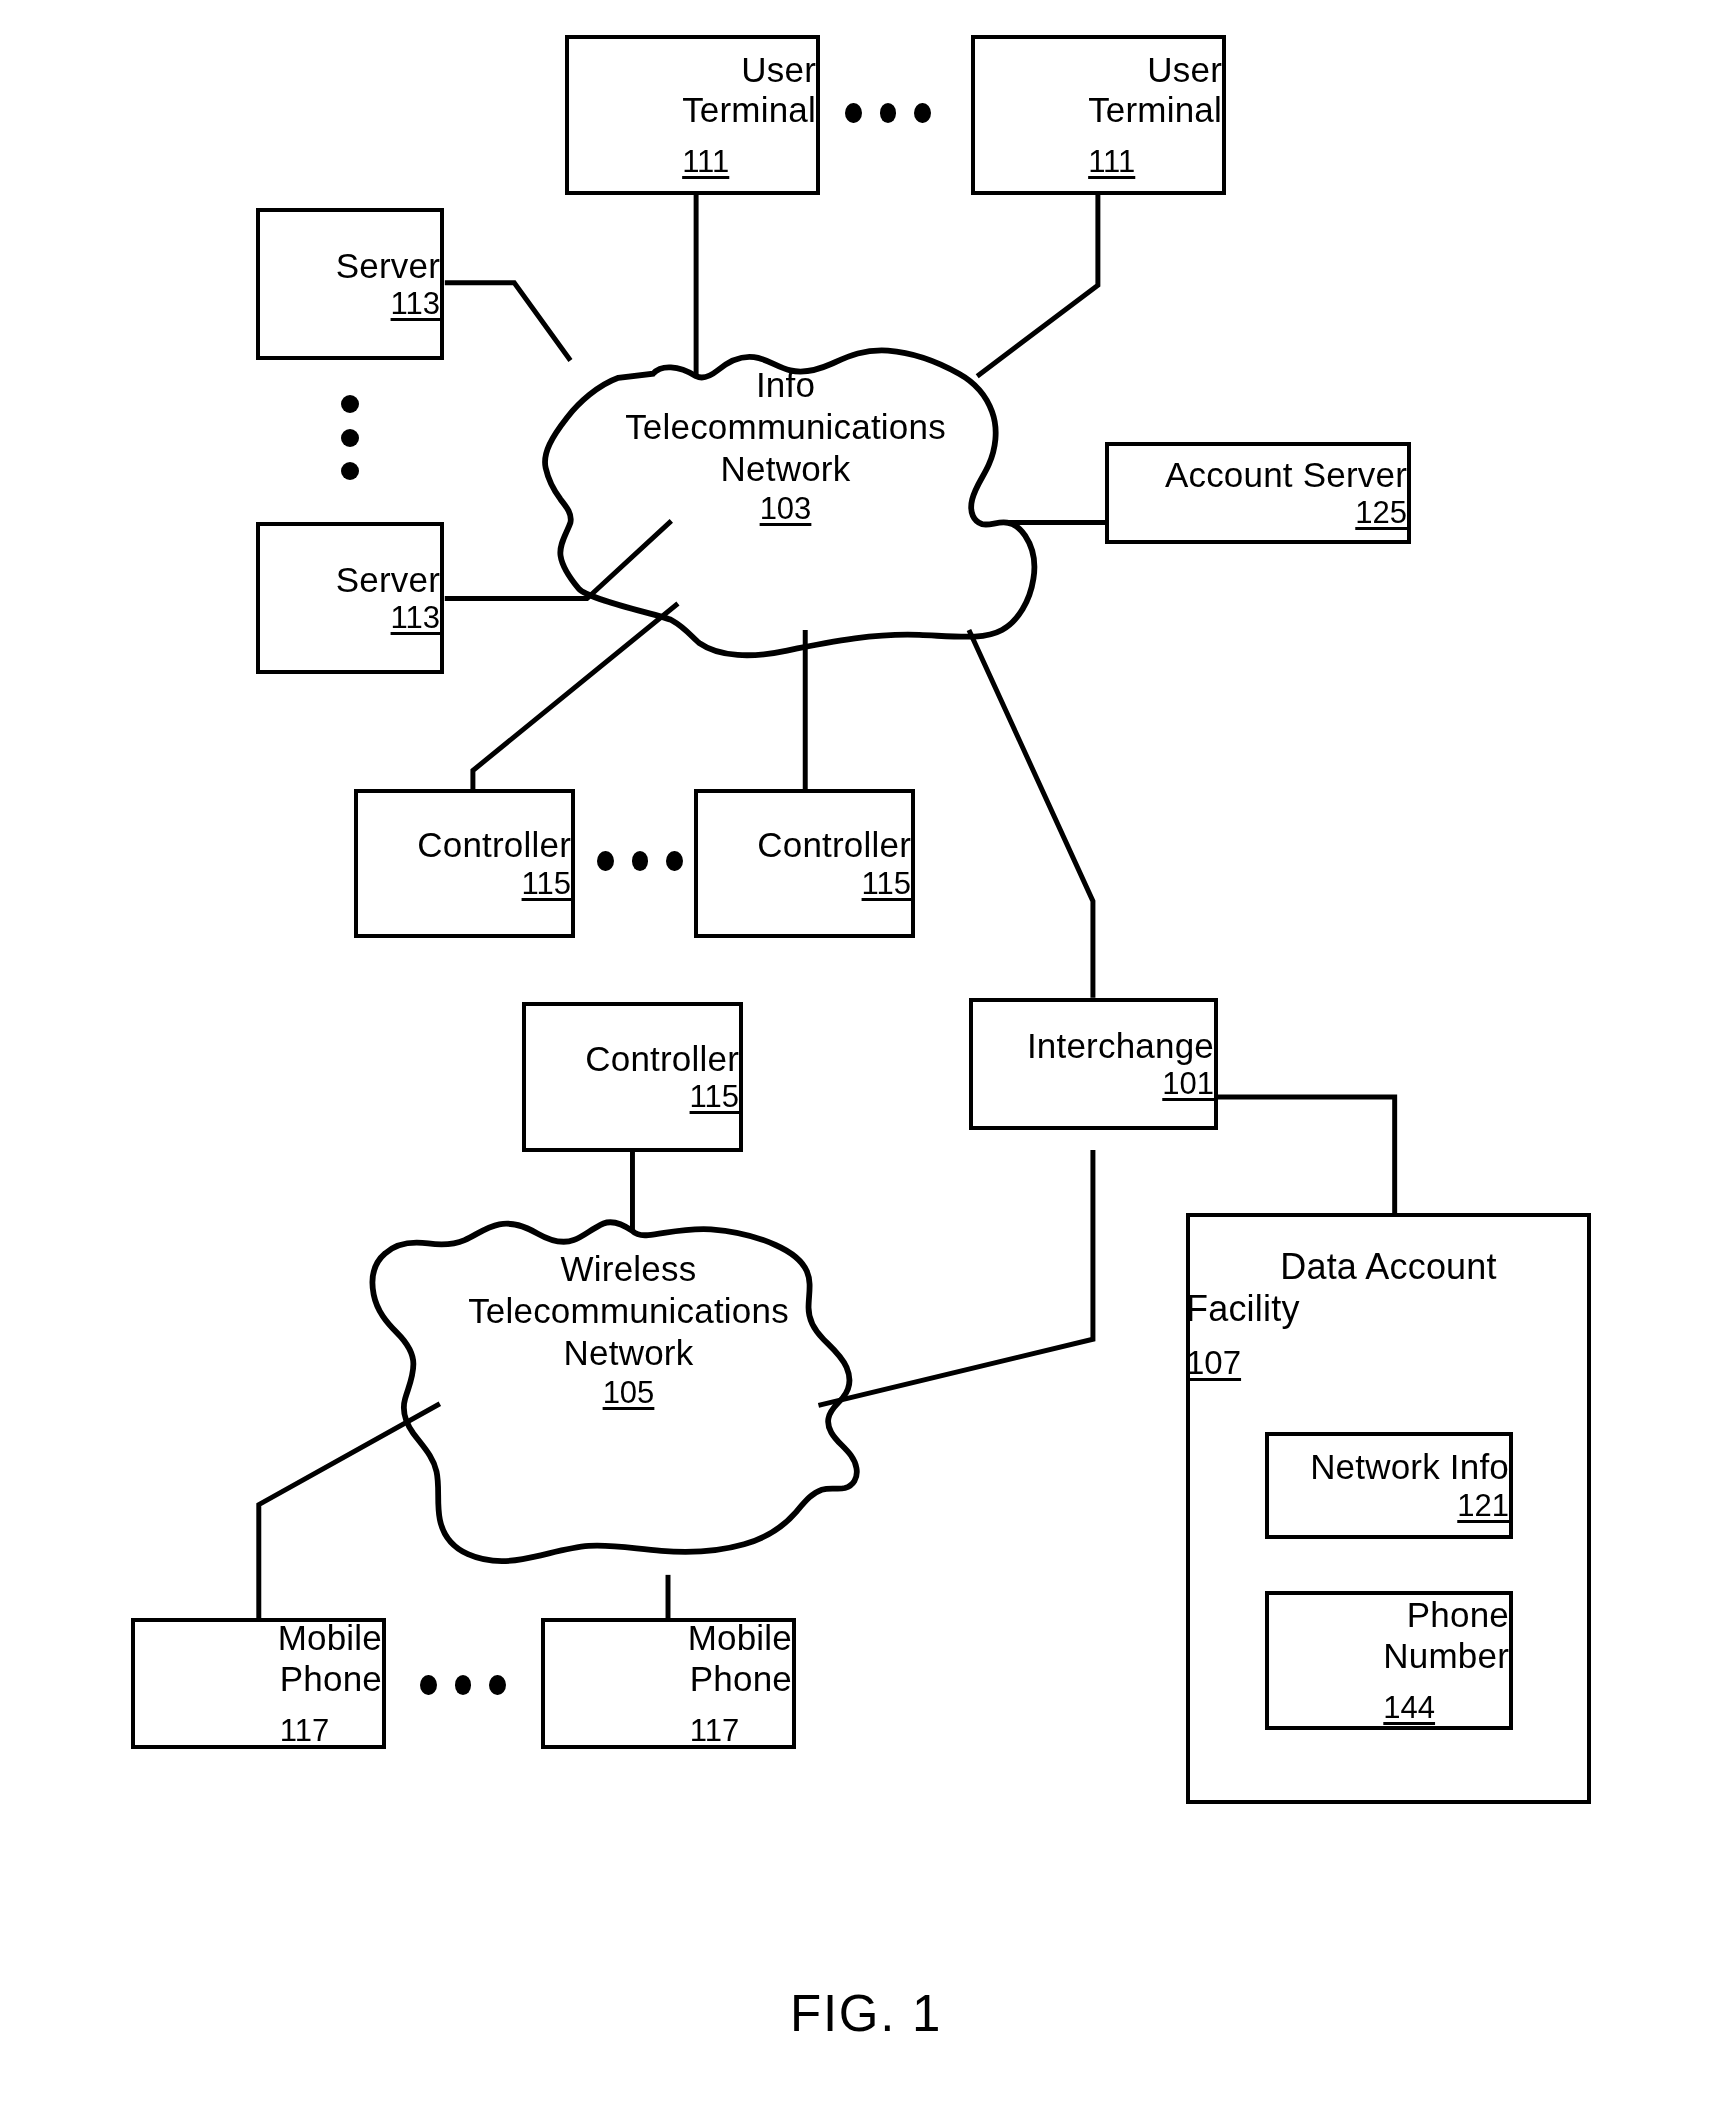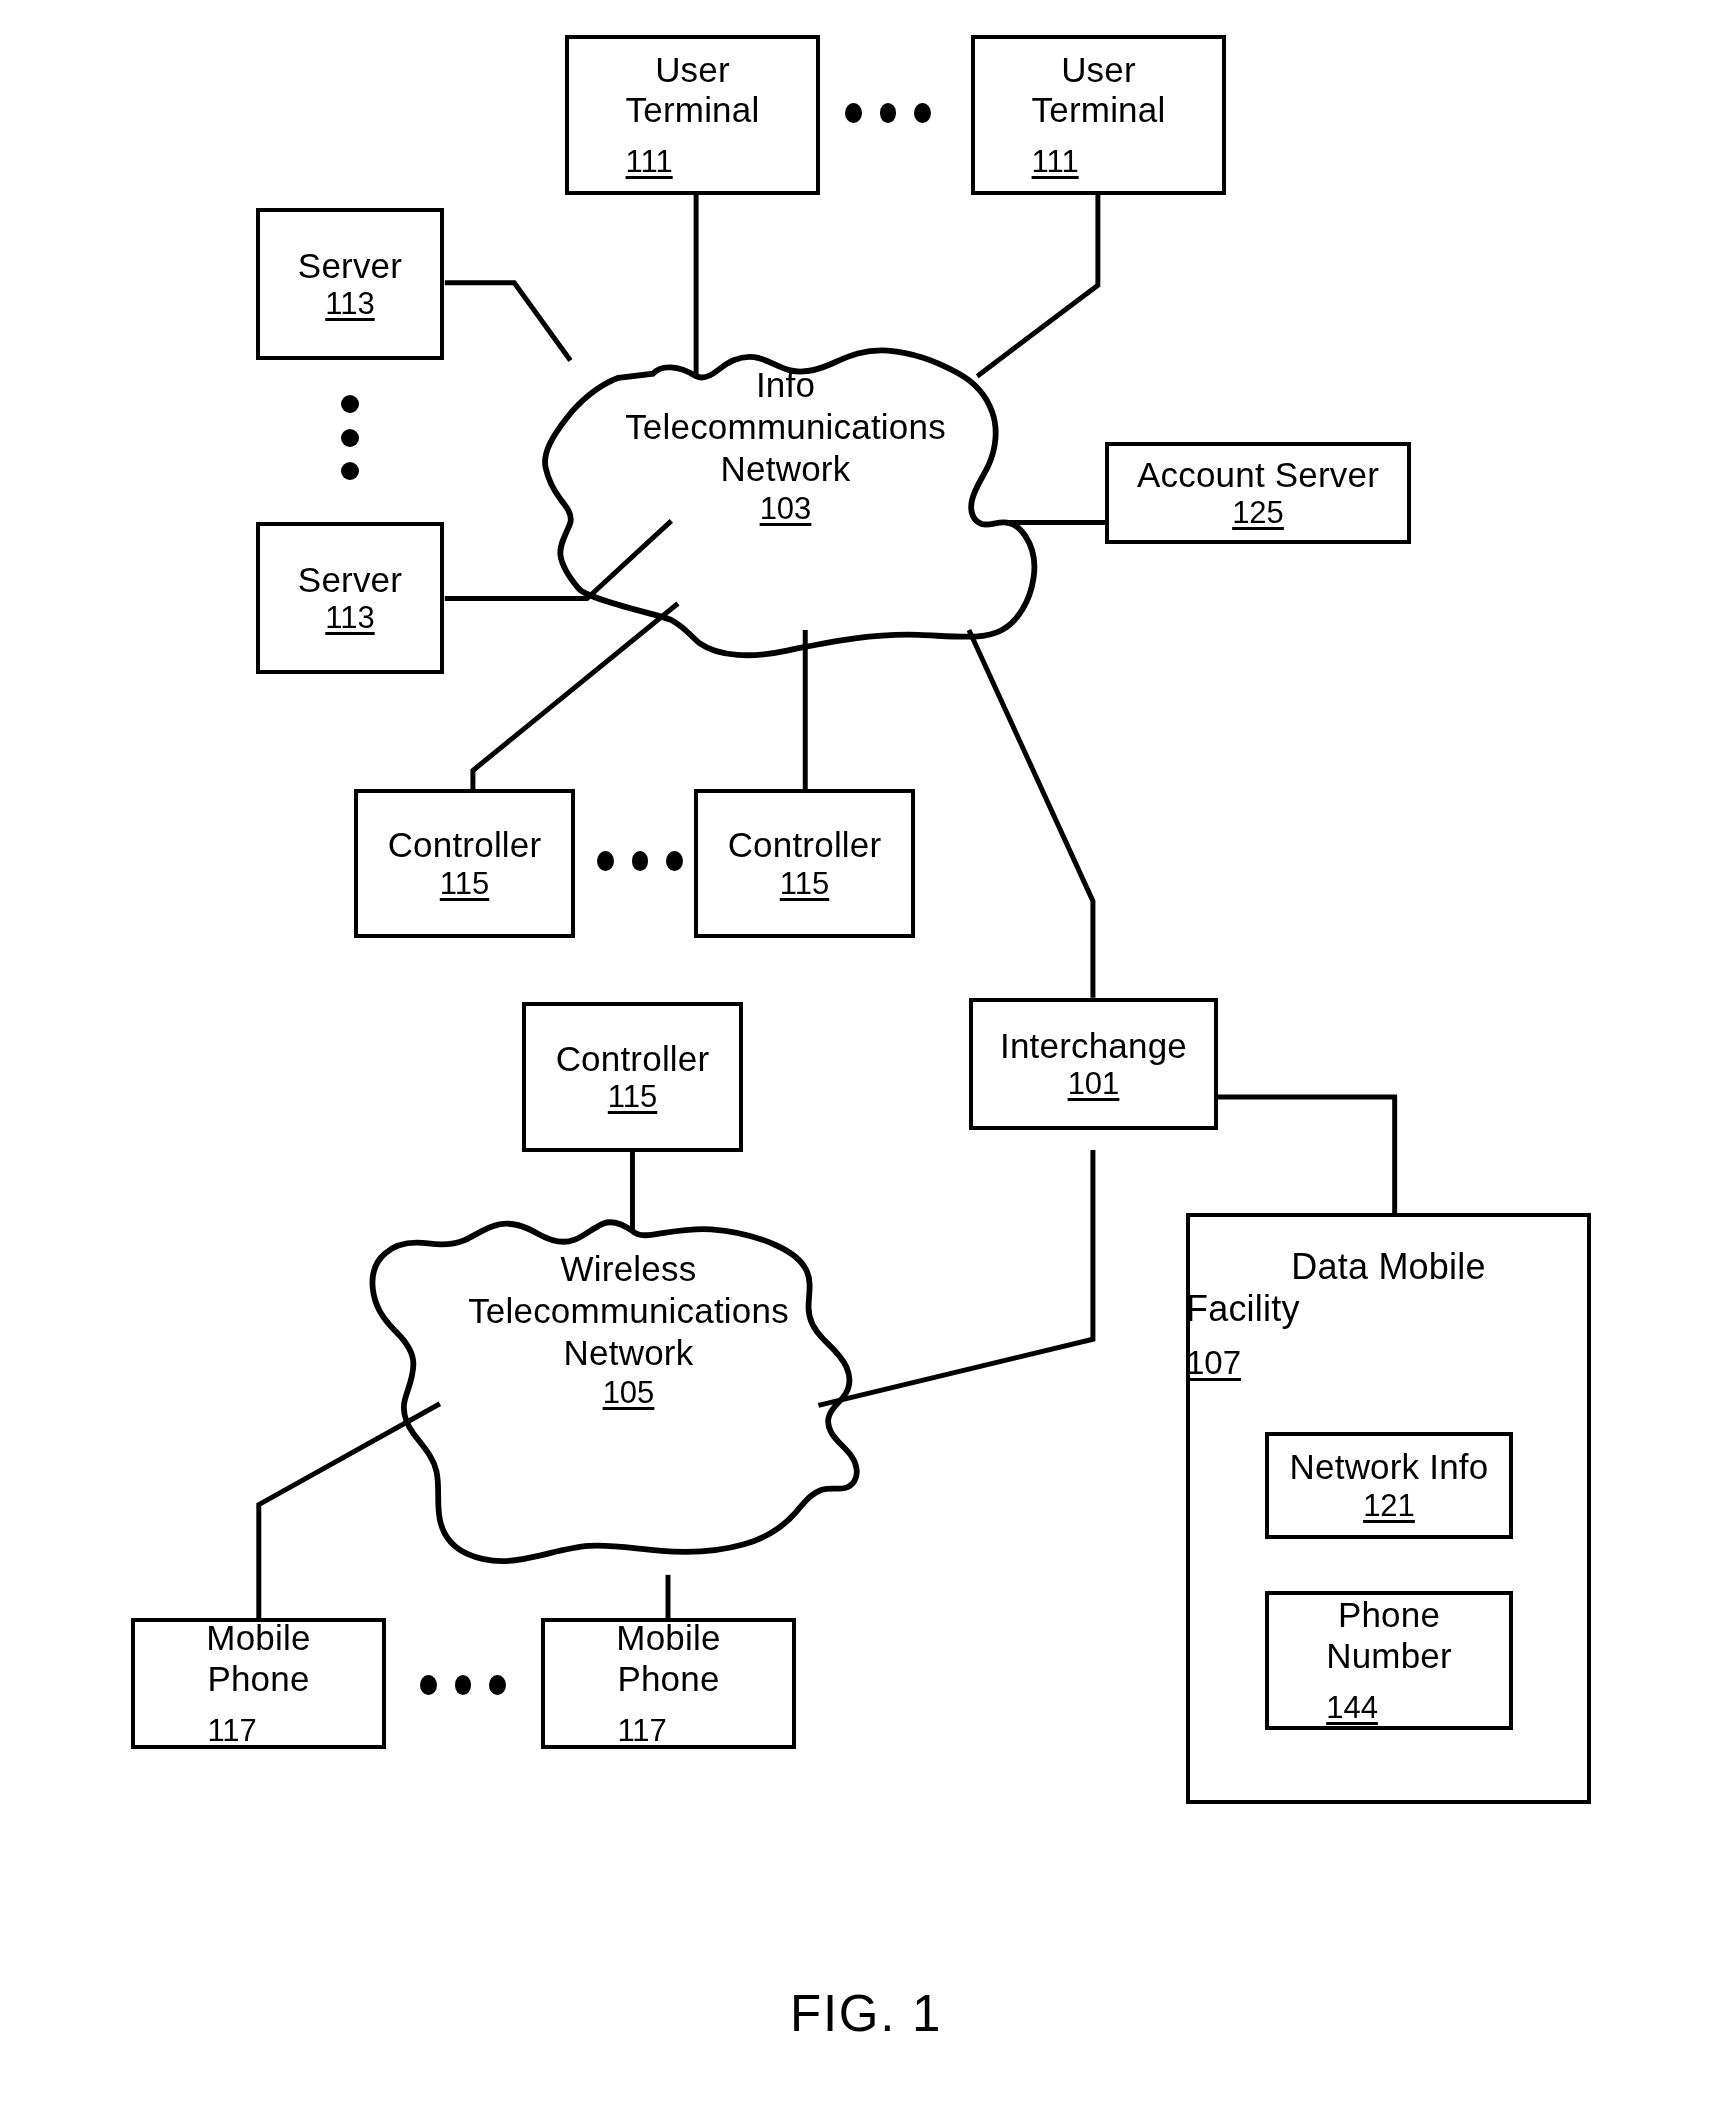--- a/index.html
+++ b/index.html
@@ -23,21 +23,21 @@
     height: 2118px;
   }
   
   .node-box {
     position: absolute;
     box-sizing: border-box;
     border: 4.1px solid #000000;
     background: #ffffff;
     display: flex;
     flex-direction: column;
-    align-items: center;
+    align-items: flex-end;
     justify-content: center;
     text-align: center;
     line-height: 1.16;
     color: #000000;
   }
   .node-label {
     font-size: 35px;
     white-space: nowrap;
     letter-spacing: 0.2px;
   }
@@ -296,21 +296,21 @@
   <div class="cloud-text" style="left:422px; top:1248px; width:413px;">
     <div class="node-label">Wireless</div>
     <div class="node-label">Telecommunications</div>
     <div class="node-label">Network</div>
     <div class="node-ref">105</div>
   </div>
 
   <div class="container-box" style="left:1186px; top:1213px; width:405px; height:591px;">
   </div>
   <div class="container-title" style="left:1186px; top:1246px; width:405px;">
-    <div class="node-label">Data Mobile</div>
+    <div class="node-label">Data Account</div>
     <div class="inline-row">
       <span class="node-label">Facility</span>
       <span class="node-ref">107</span>
     </div>
   </div>
 
   <div class="node-box" style="left:1265px; top:1432px; width:248px; height:107px;">
     <div class="node-label">Network Info</div>
     <div class="node-ref">121</div>
   </div>

